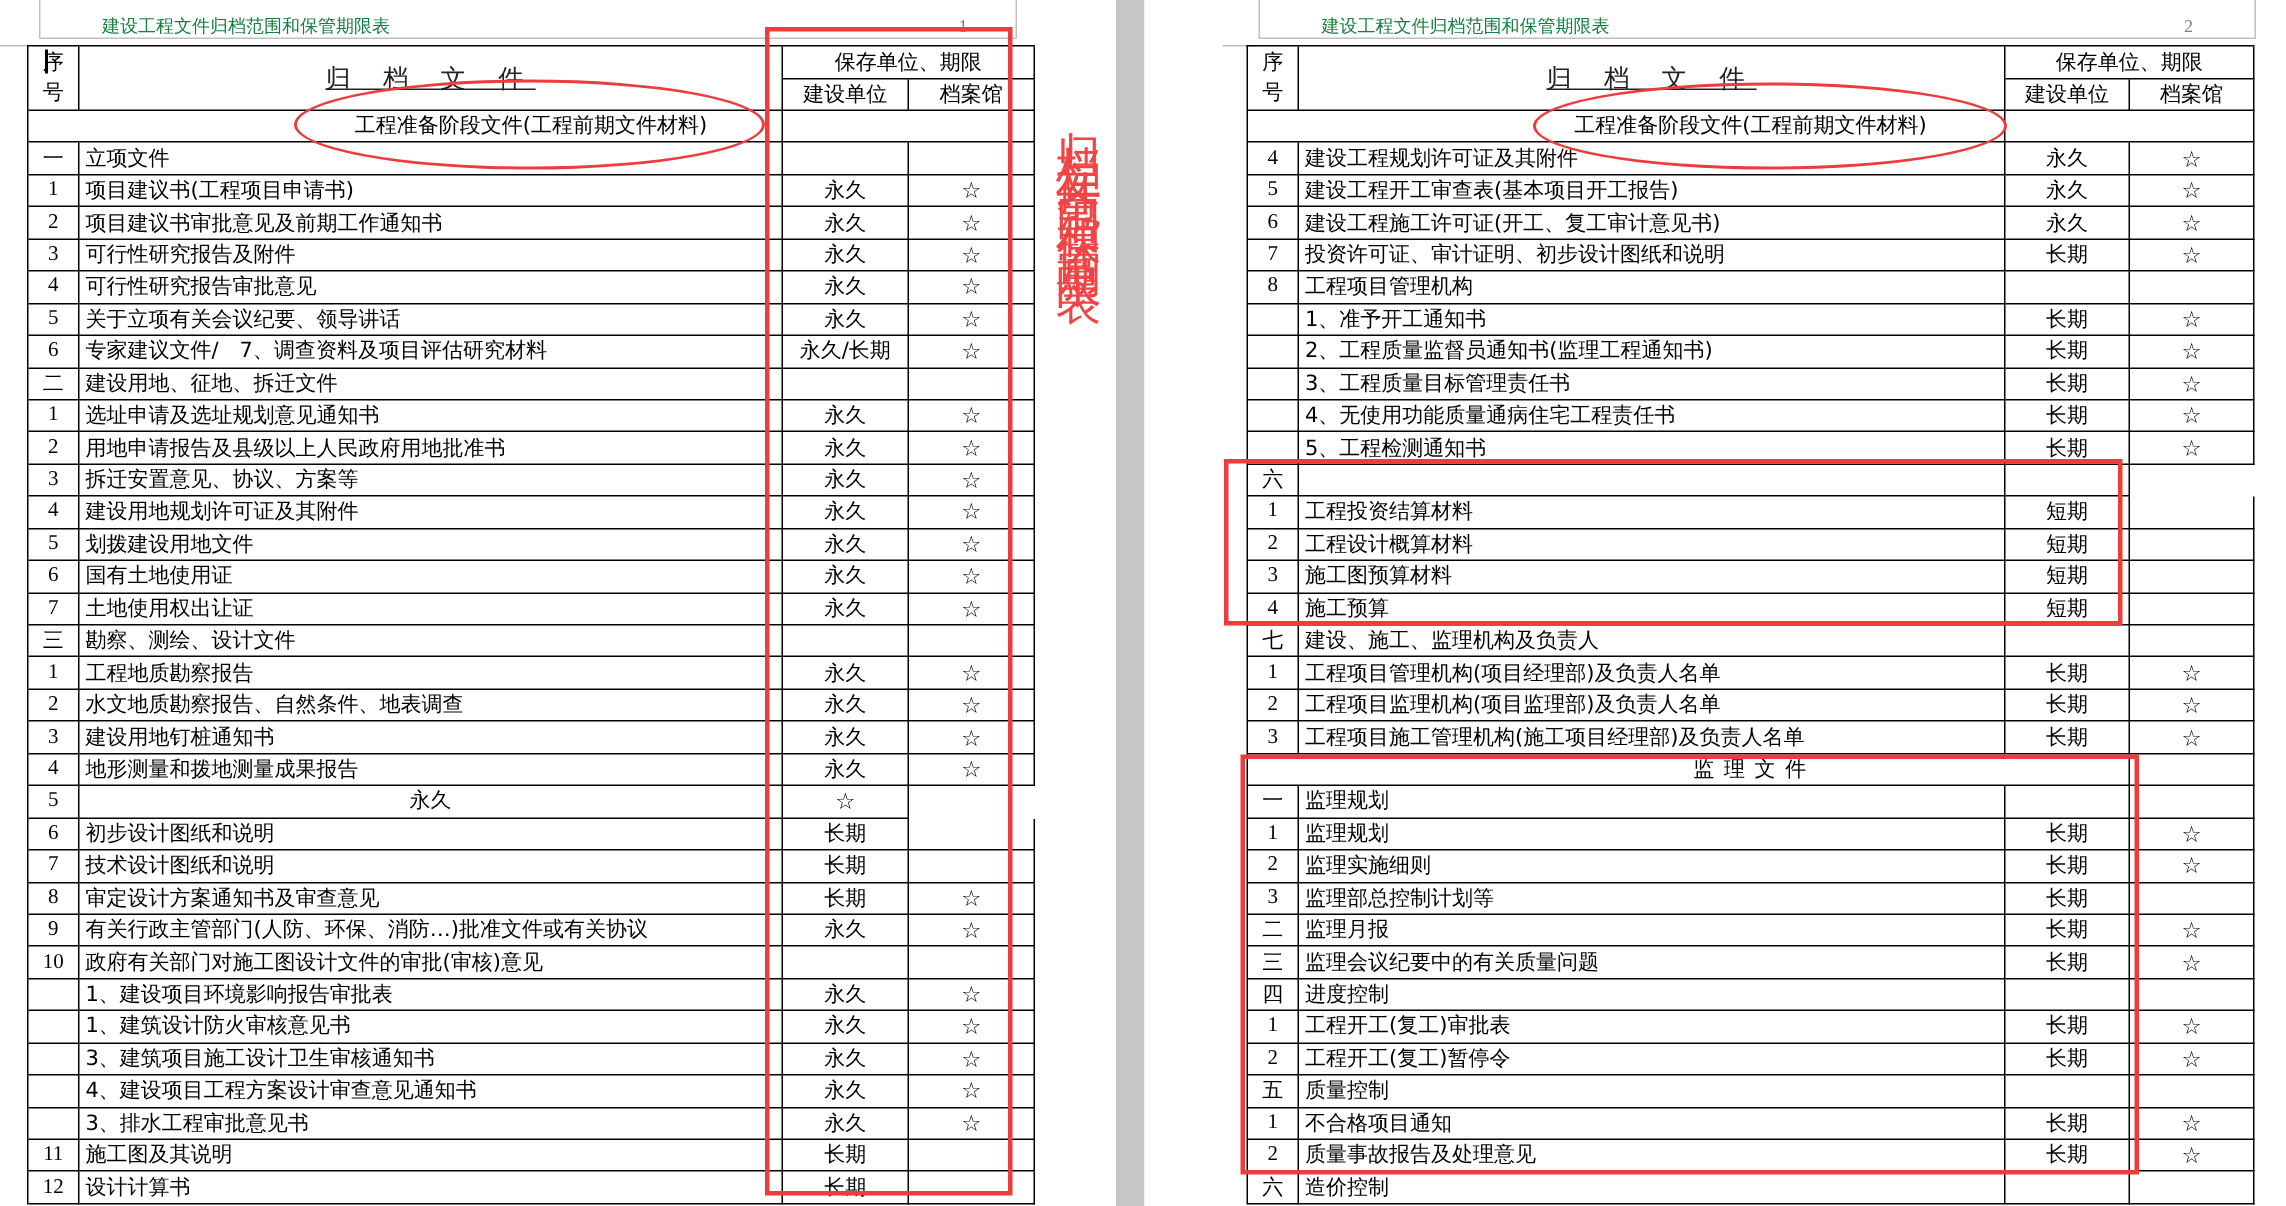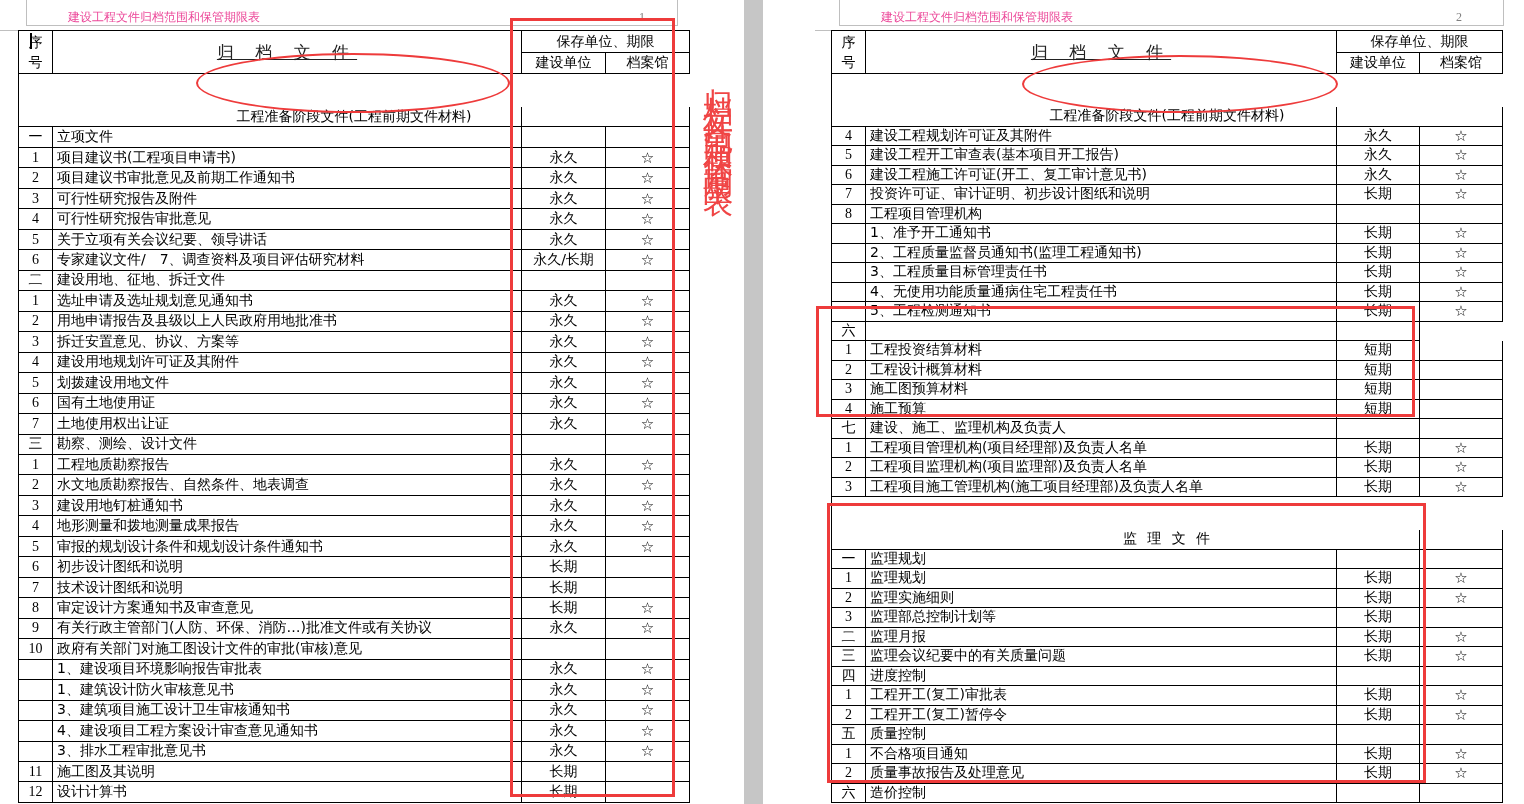--- a/index.html
+++ b/index.html
@@ -14,21 +14,21 @@
   #gutter { position: absolute; left: 744px; top: 0; width: 19px; height: 804px; background: #c6c6c6; }
 
   
   .running-header {
     position: absolute; top: 0; height: 26px; box-sizing: border-box;
     border-left: 1px solid #bfbfbf; border-right: 1px solid #bfbfbf; border-bottom: 1px solid #bfbfbf;
   }
   #page-left .running-header { left: 26px; width: 652px; }
   #page-right .running-header { left: 76px; width: 665px; }
   .rh-title {
-    position: absolute; left: 41px; top: 10px; font-size: 12px; line-height: 14px; color: #ec4899;
+    position: absolute; left: 41px; top: 10px; font-size: 12px; line-height: 14px; color: #15803d;
     white-space: nowrap;
   }
   .rh-num { position: absolute; top: 10px; font-size: 12px; line-height: 14px; color: #7f7f7f;
     font-family: "Liberation Serif", serif; }
   #page-left .rh-num { left: 612px; }
   #page-right .rh-num { left: 616px; }
   .crop-mark { position: absolute; background: #bfbfbf; }
 
   
   .tbl {
@@ -54,26 +54,26 @@
   .h-unit { grid-column: 3; grid-row: 2; justify-content: center; }
   .h-arc { grid-column: 4; grid-row: 2; justify-content: center; }
 
   .tbody { flex: 1 1 auto; display: flex; flex-direction: column; }
   .row { flex: 1 1 0; display: grid; grid-template-columns: var(--cols); min-height: 0; }
   .seq { justify-content: center; font-family: "Liberation Serif", serif; font-size: 14px; }
   .ttl { padding-left: 4px; }
   .unit { justify-content: center; }
   .arc { justify-content: center; font-size: 15px; }
 
-  .row.section { display: block; position: relative; margin-top: 33px; }
+  .row.section { display: block; position: relative; }
   .section-cell { height: 100%; justify-content: center; border-right: 1px solid #000; }
   .section-divider { position: absolute; top: 0; bottom: 0; width: 1px; background: #000; }
   .div-col3 { left: var(--div1); }
   .div-col4 { left: var(--div2); }
-  .supervision-title { letter-spacing: 1px; font-family: Liberation Mono, monospace; }
+  .supervision-title { letter-spacing: 1px; }
 
   .text-cursor { position: absolute; left: 30px; top: 33px; width: 2px; height: 16px; background: #000; }
 
   
   #annotations { position: absolute; left: 0; top: 0; width: 1524px; height: 804px; pointer-events: none; z-index: 10; }
   .ann-rect { position: absolute; box-sizing: border-box; border: 3px solid #ee3b3b; }
   .ann-ellipse { position: absolute; box-sizing: border-box; border: 2.5px solid #ee3b3b; border-radius: 50%; }
   .ann-vertical {
     position: absolute; left: 702px; top: 64px;
     writing-mode: vertical-rl; text-orientation: upright;
@@ -223,21 +223,20 @@
           <div class="c arc">☆</div>
         </div>
       <div class="row">
           <div class="c seq">4</div>
           <div class="c ttl">地形测量和拨地测量成果报告</div>
           <div class="c unit">永久</div>
           <div class="c arc">☆</div>
         </div>
       <div class="row">
           <div class="c seq">5</div>
-          <div class="c ttl">审报的规划设计条件和规划设计条件通知书</div>
           <div class="c unit">永久</div>
           <div class="c arc">☆</div>
         </div>
       <div class="row">
           <div class="c seq">6</div>
           <div class="c ttl">初步设计图纸和说明</div>
           <div class="c unit">长期</div>
           <div class="c arc"></div>
         </div>
       <div class="row">

